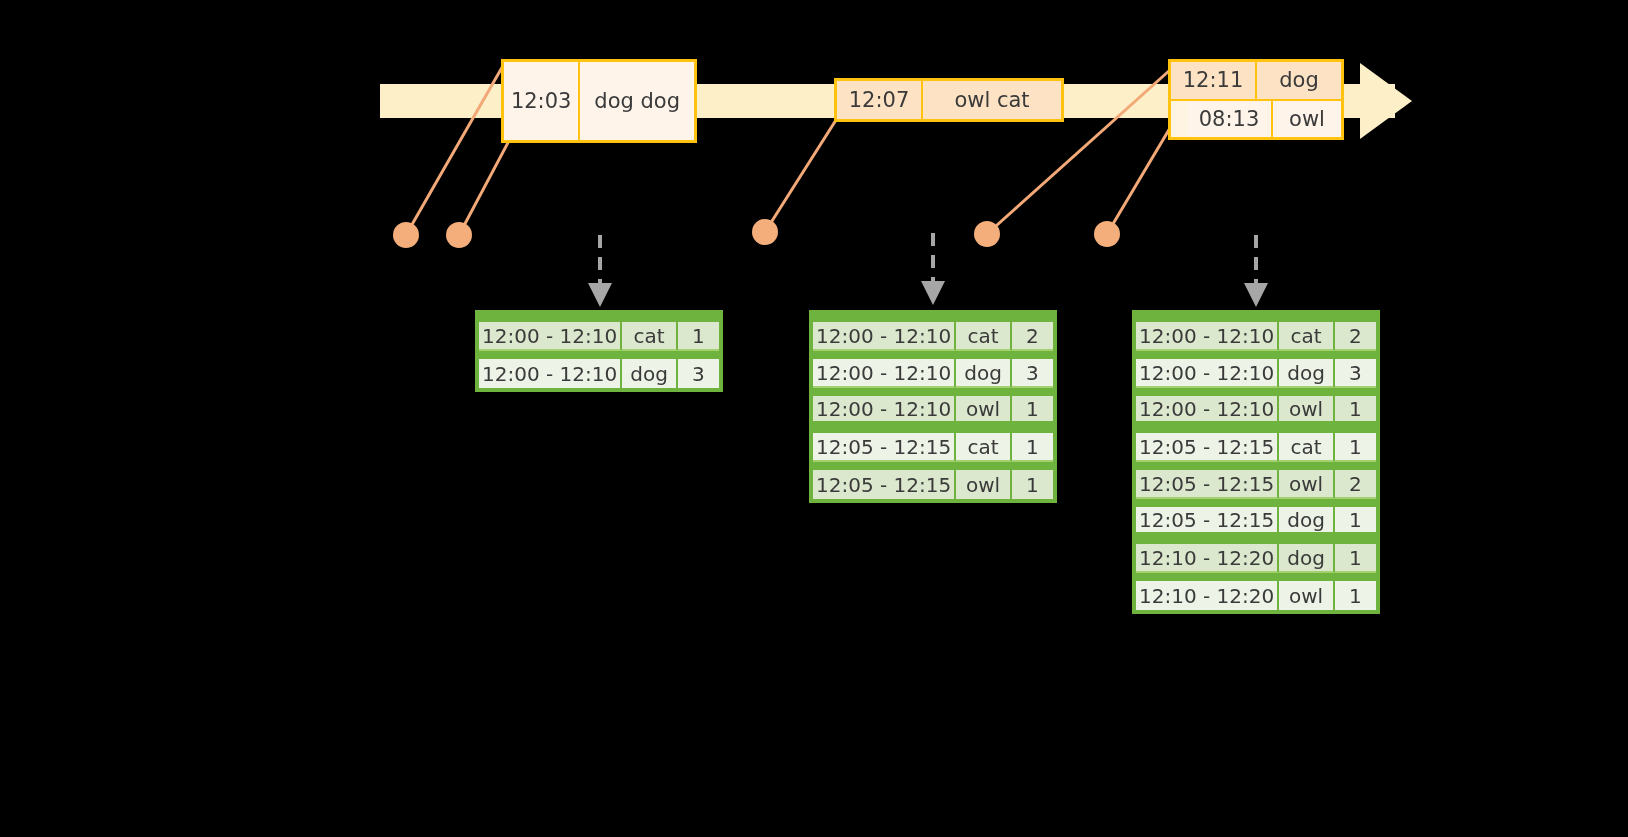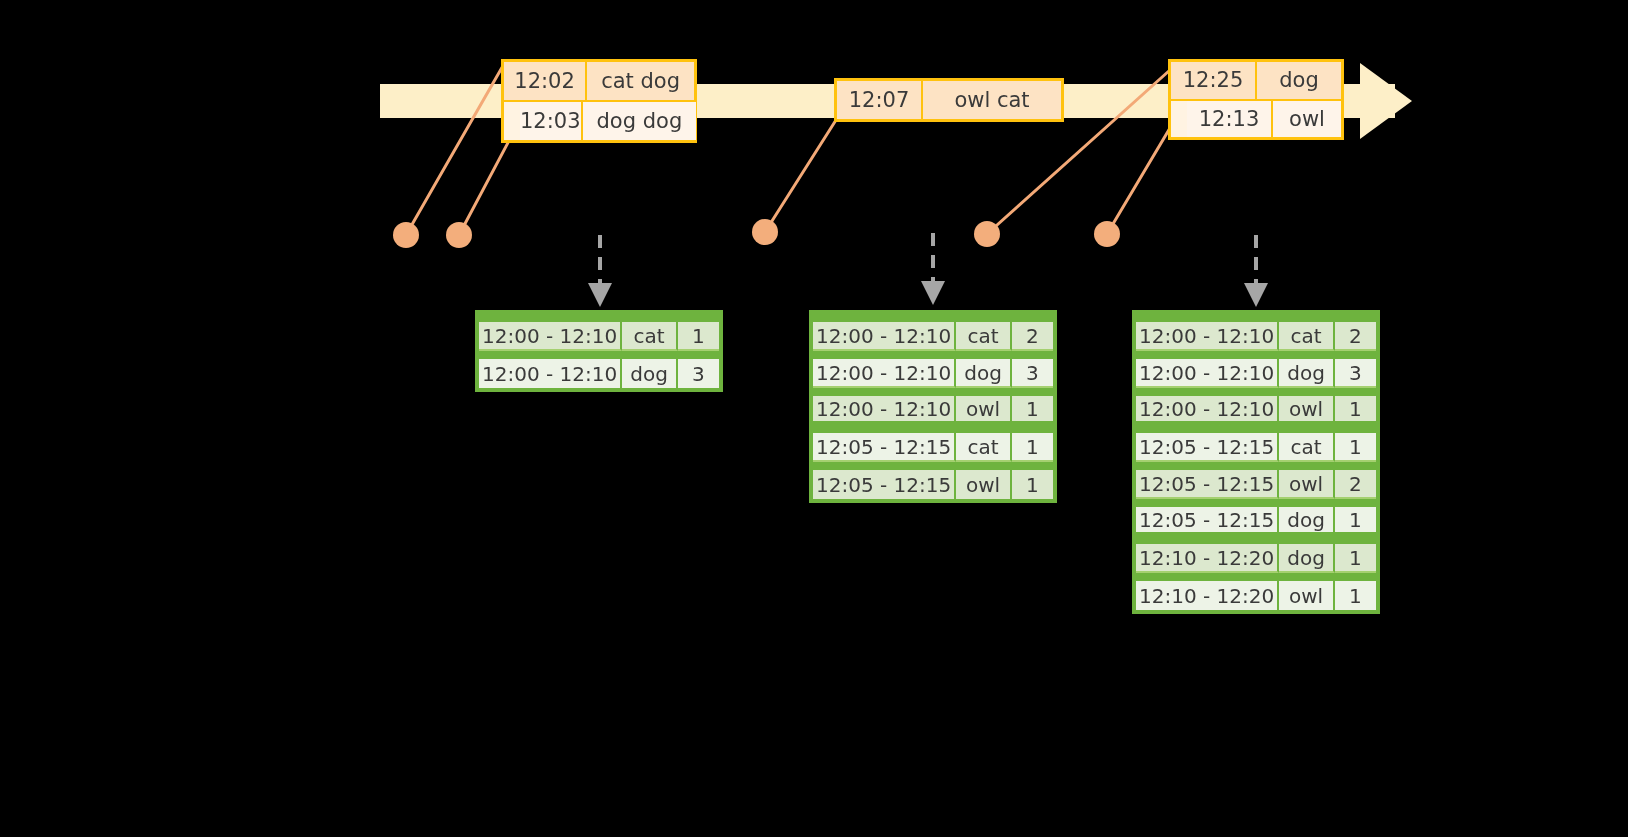--- a/index.html
+++ b/index.html
@@ -145,44 +145,40 @@
         <polygon points="921,281 945,281 933,305" stroke="none"></polygon>
       </g>
       <g>
         <line x1="1256" y1="235" x2="1256" y2="283" stroke-dasharray="13 9"></line>
         <polygon points="1244,283 1268,283 1256,307" stroke="none"></polygon>
       </g>
     </g>
   </svg>
 
   <div class="event-box" style="left:501px; top:59px; width:196px; height:84px;">
-    <div class="event-row shade">
-      <div class="ev-time">12:02</div>
-      <div class="ev-text">cat dog</div>
-    </div>
     <div class="event-row">
       <div class="ev-time">12:03</div>
       <div class="ev-text">dog dog</div>
     </div>
   </div>
 
   <div class="event-box" style="left:834px; top:78px; width:230px; height:44px;">
     <div class="event-row shade">
       <div class="ev-time">12:07</div>
       <div class="ev-text">owl cat</div>
     </div>
   </div>
 
   <div class="event-box" style="left:1168px; top:59px; width:176px; height:81px;">
     <div class="event-row shade">
-      <div class="ev-time">12:25</div>
+      <div class="ev-time">12:11</div>
       <div class="ev-text">dog</div>
     </div>
     <div class="event-row">
-      <div class="ev-time">12:13</div>
+      <div class="ev-time">08:13</div>
       <div class="ev-text">owl</div>
     </div>
   </div>
 
   <div class="result-table" id="tbl0" style="left:475px; top:310px; width:248px;">
       <div class="rt-row odd">
         <div class="cell c-window">12:00 - 12:10</div>
         <div class="cell c-key">cat</div>
         <div class="cell c-count">1</div>
       </div>

